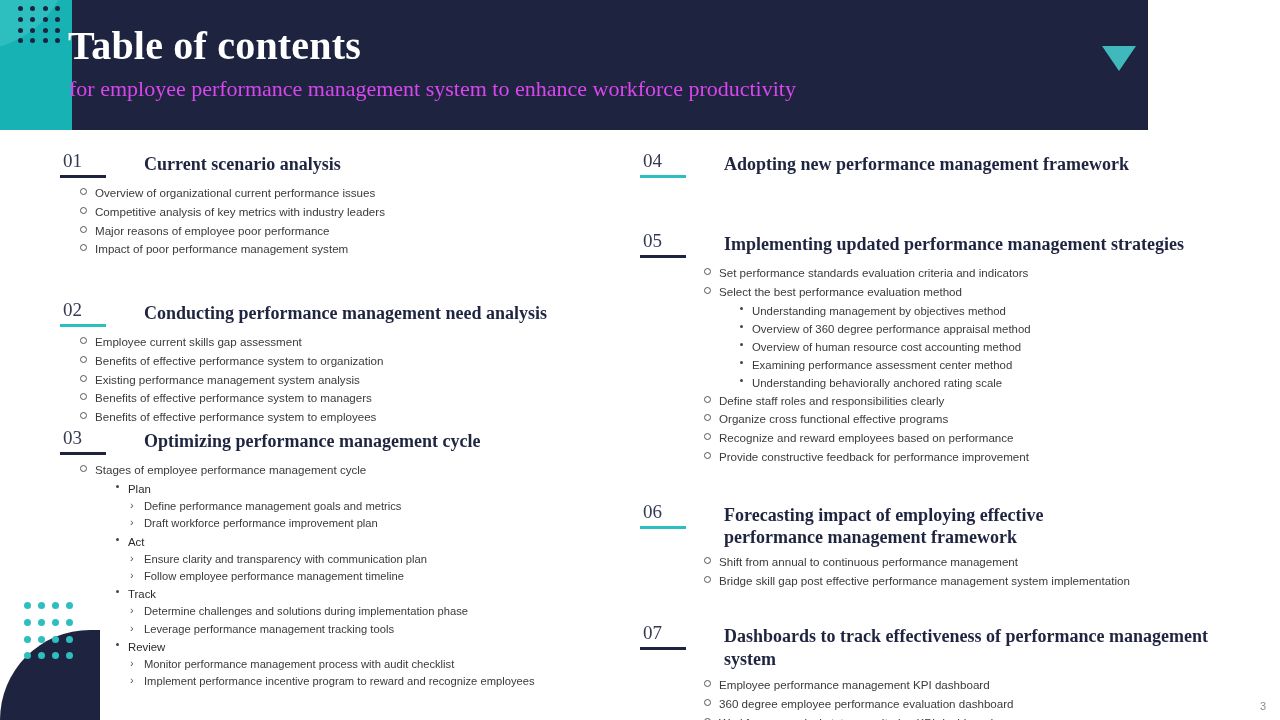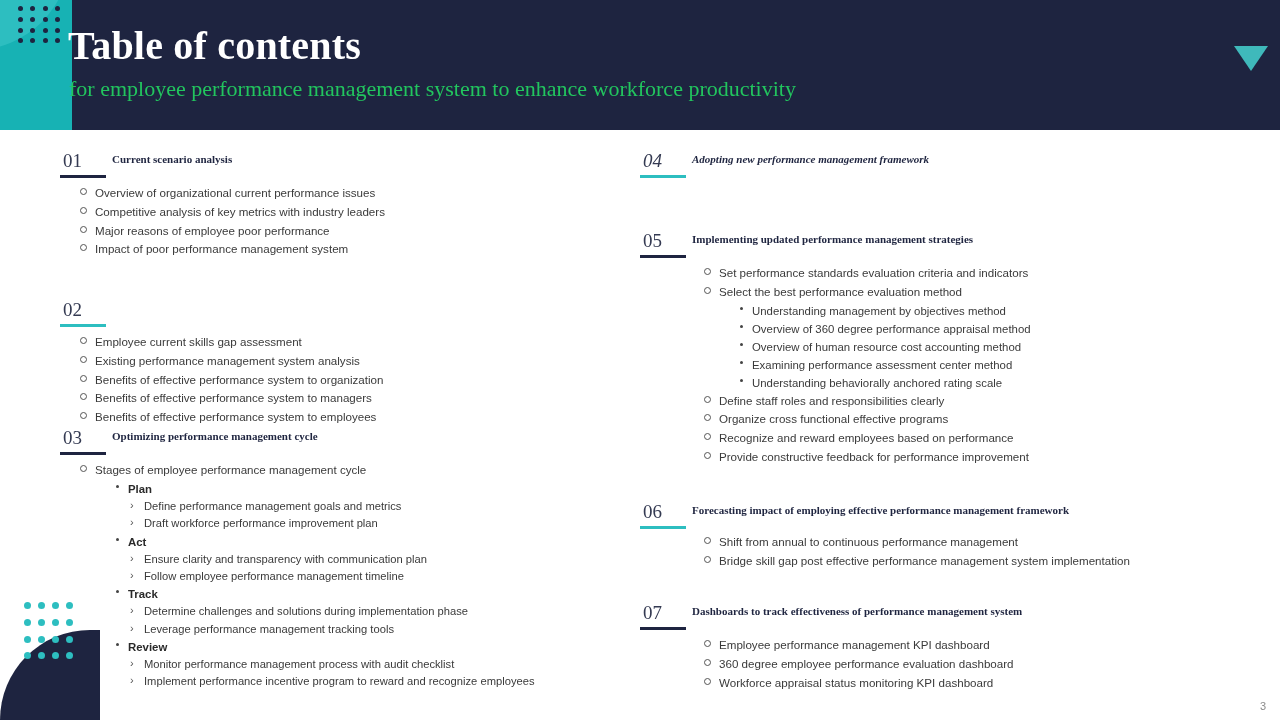--- a/index.html
+++ b/index.html
@@ -3,21 +3,21 @@
 <meta charset="utf-8">
 <style>
   html,body{margin:0;padding:0;}
   body{
     width:1280px;height:720px;overflow:hidden;
     font-family:"Liberation Sans", sans-serif;
     background:#ffffff;position:relative;
   }
   
   .header{
-    position:absolute;left:0;top:0;width:1280px;height:130px;
+    position:absolute;left:0;top:0;width:1148px;height:130px;
     background:#1e2440;overflow:hidden;
   }
   .header-accent{
     position:absolute;left:0;top:0;width:72px;height:130px;background:#17b2b4;
   }
   .header-circle{
     position:absolute;left:-40px;top:-46px;width:110px;height:96px;
     background:#2dbec0;border-radius:0 0 120px 0;
   }
   .dot-grid{
@@ -27,21 +27,21 @@
   }
   .dot-grid i{display:block;width:5px;height:5px;border-radius:50%;background:#1e2440;}
   .header-title{
     position:absolute;left:68px;top:22px;
     font-family:"Liberation Serif", serif;
     font-size:40px;font-weight:bold;color:#ffffff;letter-spacing:0.2px;
   }
   .header-sub{
     position:absolute;left:69px;top:76px;
     font-family:"Liberation Serif", serif;
-    font-size:22px;color:#22c55e;font-weight:normal;
+    font-size:22px;color:#d946ef;font-weight:normal;
   }
   .header-tri{
     position:absolute;right:12px;top:46px;
     width:0;height:0;border-left:17px solid transparent;border-right:17px solid transparent;
     border-top:25px solid #3fb9bb;
   }
   
   .bl-quarter{
     position:absolute;left:0;bottom:0;width:100px;height:90px;
     background:#1e2440;border-radius:100px 0 0 0;overflow:hidden;
@@ -50,49 +50,49 @@
     position:absolute;left:24px;bottom:58px;width:48px;height:60px;
     display:grid;grid-template-columns:repeat(4,1fr);grid-template-rows:repeat(4,1fr);gap:7px;
   }
   .bl-dots i{display:block;width:7px;height:7px;border-radius:50%;background:#2dbec0;}
   
   .col{position:absolute;top:150px;}
   .col-left{left:60px;width:560px;}
   .col-right{left:640px;width:600px;}
 
   .section{position:relative;margin-bottom:0;}
-  .sec-head{display:flex;align-items:flex-start;}
+  .sec-head{display:flex;align-items:flex-start;gap:32px;}
   .num-wrap{width:52px;flex:0 0 52px;text-align:left;}
   .num{
     font-family:"Liberation Serif", serif;
     font-size:19px;color:#343a52;display:inline-block;padding:0 3px 2px 3px;
   }
   .num-rule{height:3px;width:46px;background:#1e2440;margin-top:1px;}
   .num-rule.teal{background:#2dbec0;}
   .sec-title{
     font-family:"Liberation Serif", serif;
-    font-size:11px;font-weight:bold;color:#1f2540;line-height:1.25;
+    font-size:18px;font-weight:bold;color:#1f2540;line-height:1.25;
     padding-top:3px;
   }
   ul{margin:0;padding:0;list-style:none;}
   .lvl1{margin-top:6px;}
   .lvl1 > li{
     position:relative;padding-left:17px;font-size:11.6px;color:#3a3a3a;
     line-height:1.62;
   }
   .lvl1 > li > .bullet{
     position:absolute;left:2px;top:4px;width:5px;height:5px;border:1px solid #555;border-radius:50%;
   }
   .lvl2 > li{
     position:relative;padding-left:15px;font-size:11.4px;color:#3a3a3a;line-height:1.58;
   }
   .lvl2 > li > .bullet{
     position:absolute;left:3px;top:5px;width:3px;height:3px;border-radius:50%;background:#444;
   }
-  .lvl2 > li.bold-item > .txt{font-weight:bold;color:#2a2a2a;margin-top:18px;}
+  .lvl2 > li.bold-item > .txt{font-weight:normal;color:#2a2a2a;margin-top:18px;}
   .lvl3 > li{
     position:relative;padding-left:16px;font-size:11.2px;color:#3a3a3a;line-height:1.55;
   }
   .lvl3 > li > .bullet{
     position:absolute;left:2px;top:-1px;font-size:11px;color:#555;
   }
   .indent-1{margin-left:18px;}
   .indent-2{margin-left:18px;}
   .page-num{
     position:absolute;right:14px;bottom:8px;font-size:11px;color:#8b8b8b;
@@ -144,25 +144,26 @@
       <li><span class="bullet"></span><span class="txt">Impact of poor performance  management  system</span></li>
     </ul>
   </div>
 
   <div class="section" style="">
     <div class="sec-head">
       <div class="num-wrap">
         <div class="num">02</div>
         <div class="num-rule teal"></div>
       </div>
+      <div class="sec-title">Conducting performance management need analysis</div>
     </div>
     <ul class="lvl1 indent-1">
       <li><span class="bullet"></span><span class="txt">Employee current  skills gap assessment</span></li>
+      <li><span class="bullet"></span><span class="txt">Benefits of effective  performance  system to organization</span></li>
       <li><span class="bullet"></span><span class="txt">Existing performance  management  system analysis</span></li>
-      <li><span class="bullet"></span><span class="txt">Benefits of effective  performance  system to organization</span></li>
       <li><span class="bullet"></span><span class="txt">Benefits of effective  performance  system to managers</span></li>
       <li><span class="bullet"></span><span class="txt">Benefits of effective  performance  system to employees</span></li>
     </ul>
   </div>
 
   <div class="section">
     <div class="sec-head">
       <div class="num-wrap">
         <div class="num">03</div>
         <div class="num-rule"></div>
@@ -207,21 +208,21 @@
             </ul>
           </li>
         </ul>
       </li>
     </ul>
   </div>
 </div>
 
 <div class="col col-right">
 
-  <div class="section" style="margin-bottom:52px;font-style:italic;">
+  <div class="section" style="margin-bottom:52px;">
     <div class="sec-head">
       <div class="num-wrap">
         <div class="num">04</div>
         <div class="num-rule teal"></div>
       </div>
       <div class="sec-title">Adopting new performance management framework</div>
     </div>
   </div>
 
   <div class="section" style="margin-bottom:34px;">

